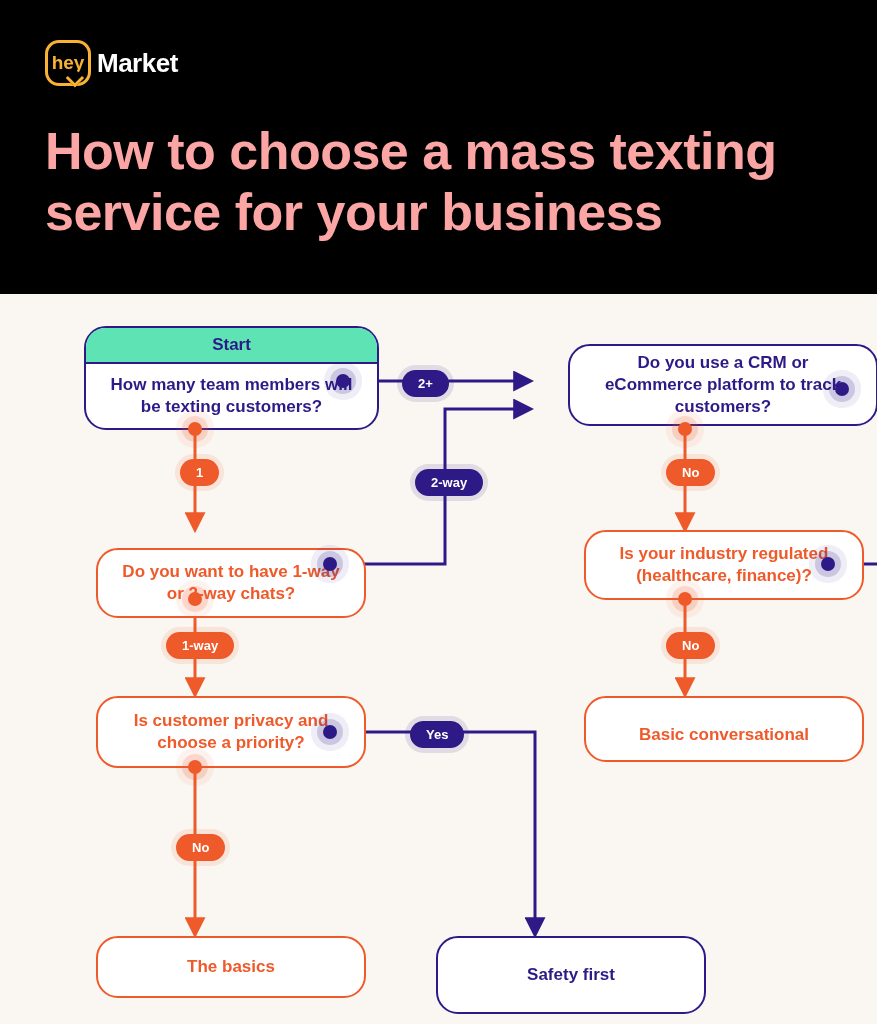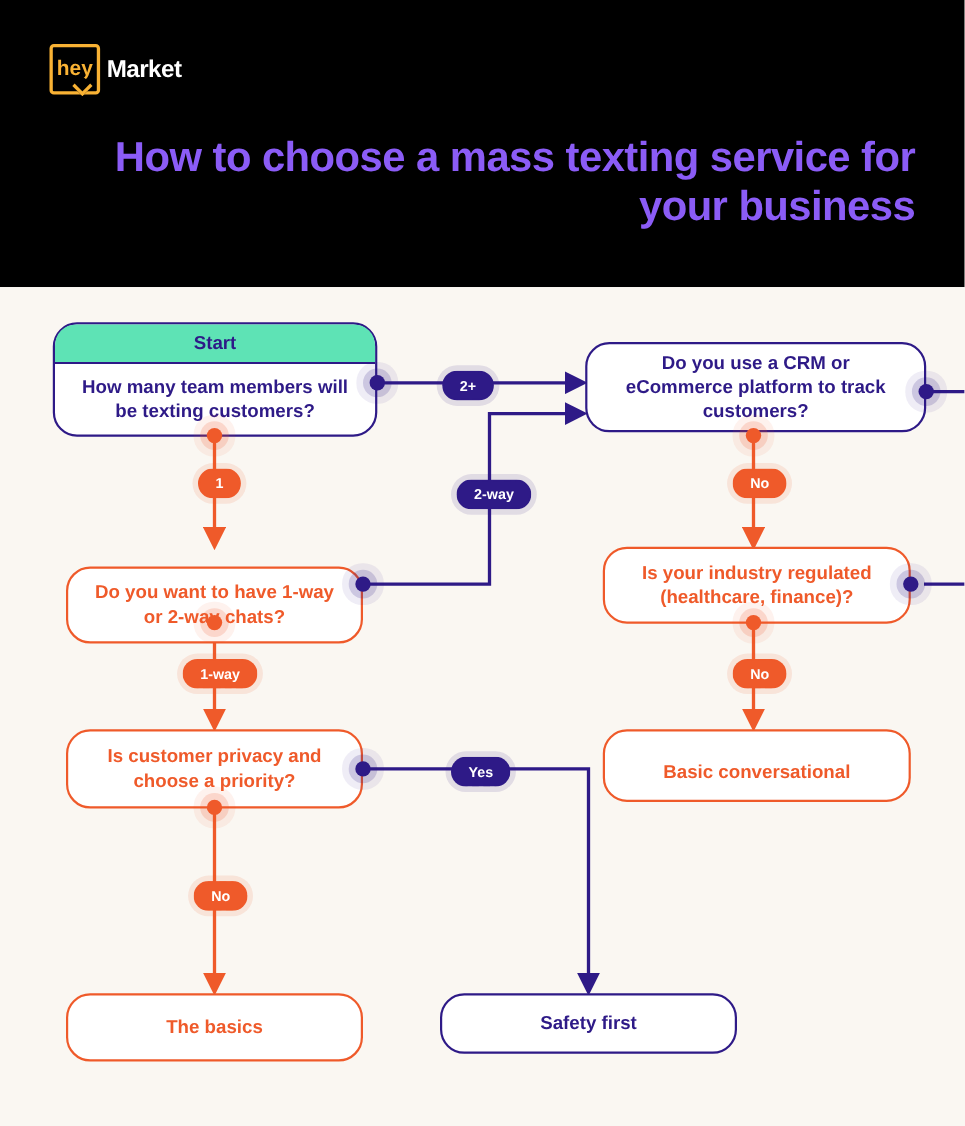--- a/index.html
+++ b/index.html
@@ -15,21 +15,21 @@
   .logo {
     display: flex;
     align-items: center;
     gap: 6px;
     margin-bottom: 35px;
   }
   .logo-icon {
     width: 46px;
     height: 46px;
     border: 3px solid #f9b234;
-    border-radius: 4px;
+    border-radius: 14px;
     display: flex;
     align-items: center;
     justify-content: center;
     color: #f9b234;
     font-weight: 800;
     font-size: 19px;
     position: relative;
   }
   .logo-icon::after {
     content: "";
@@ -39,30 +39,29 @@
     width: 10px;
     height: 10px;
     background: #000;
     border-bottom: 3px solid #f9b234;
     border-right: 3px solid #f9b234;
     transform: rotate(45deg) translateY(-2px);
   }
   .logo-text {
     color: #fff;
     font-weight: 800;
-    font-size: 22px;
+    font-size: 26px;
     letter-spacing: -0.5px;
   }
   .title {
-    color: #8b5cf6;
-    font-weight: 800;
-    font-size: 38px;
+    color: #fca5a5;
+    font-weight: 800;
+    font-size: 52px;
     line-height: 1.18;
     letter-spacing: -0.5px;
-    text-align: right;
   }
   .canvas {
     position: relative;
     width: 877px;
     height: 760px;
     background: #faf7f2;
   }
   
   .box {
     position: absolute;
@@ -71,20 +70,21 @@
     border-radius: 22px;
     text-align: center;
     display: flex;
     flex-direction: column;
     justify-content: center;
     align-items: center;
     padding: 14px 18px;
     font-weight: 700;
     font-size: 17px;
     line-height: 1.3;
+    margin-left: 36px;
   }
   .box.purple { border-color: #2e1a87; color: #2e1a87; }
   .box.orange { border-color: #ef5a2a; color: #ef5a2a; }
   .start-cap {
     position: absolute;
     top: 0; left: 0; right: 0;
     height: 36px;
     background: #5ee3b5;
     border-radius: 19px 19px 0 0;
     border-bottom: 2.5px solid #2e1a87;
@@ -213,17 +213,17 @@
   </div>
 
   <div class="pill purple" style="left:410px; top:427px;">Yes</div>
 
   <div class="pill orange" style="left:176px; top:540px;">No</div>
 
   <div class="box orange" style="left:60px; top:642px; width:270px; height:62px;justify-content:center;">
     <span>The basics</span>
   </div>
 
-  <div class="box purple" style="left:400px; top:642px; width:270px; height:55px;">
+  <div class="box purple" style="left:400px; top:642px; width:270px; height:78px;">
     <span>Safety first</span>
   </div>
 
 </div>
 
 </body></html>

